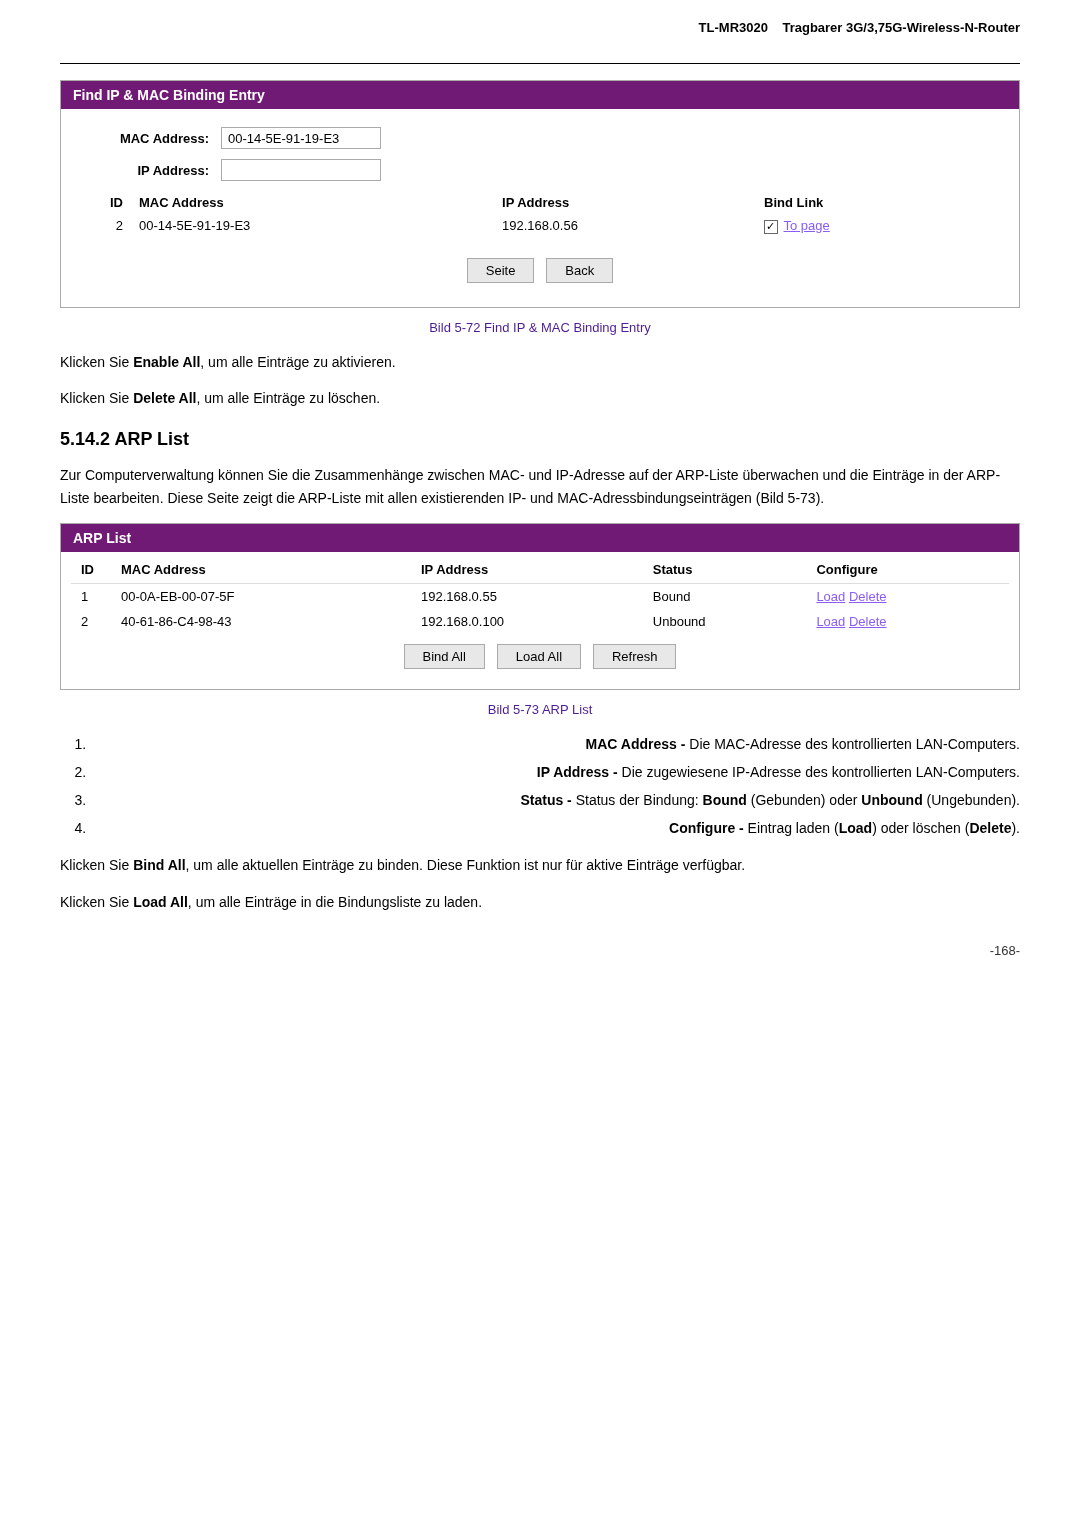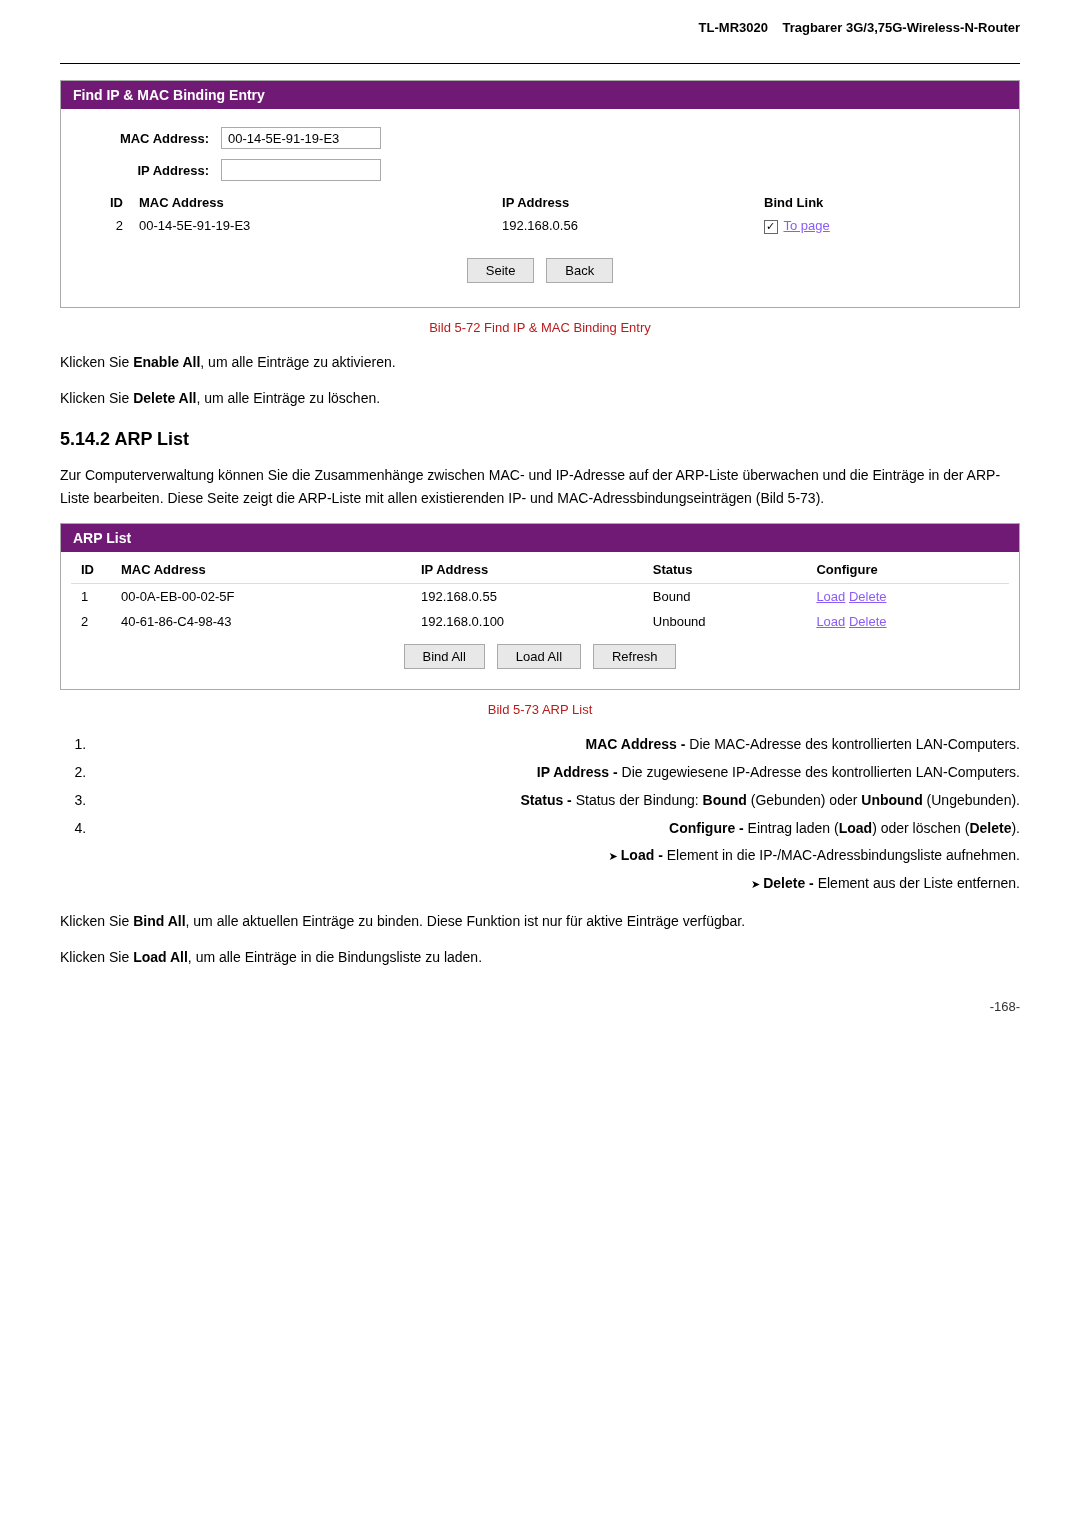--- a/index.html
+++ b/index.html
@@ -124,21 +124,21 @@
       padding: 4px 18px;
       font-size: 13px;
       cursor: pointer;
       margin: 0 4px;
     }
 
     
     .caption {
       text-align: center;
       font-size: 13px;
-      color: #b91c1c;
+      color: #4c1d95;
       margin: 8px 0 16px 0;
     }
 
     
     .body-para {
       font-size: 14px;
       line-height: 1.6;
       margin-bottom: 14px;
     }
 
@@ -289,21 +289,21 @@
           <th class="col-id">ID</th>
           <th>MAC Address</th>
           <th>IP Address</th>
           <th>Status</th>
           <th>Configure</th>
         </tr>
       </thead>
       <tbody>
         <tr>
           <td class="col-id">1</td>
-          <td>00-0A-EB-00-02-5F</td>
+          <td>00-0A-EB-00-07-5F</td>
           <td>192.168.0.55</td>
           <td>Bound</td>
           <td>
             <a class="link-blue" href="#">Load</a>
             <a class="link-blue" href="#">Delete</a>
           </td>
         </tr>
         <tr>
           <td class="col-id">2</td>
           <td>40-61-86-C4-98-43</td>
@@ -333,28 +333,20 @@
     <strong>MAC Address -</strong><span> Die MAC-Adresse des kontrollierten LAN-Computers.</span>
   </li>
   <li>
     <strong>IP Address -</strong><span> Die zugewiesene IP-Adresse des kontrollierten LAN-Computers.</span>
   </li>
   <li>
     <strong>Status -</strong><span> Status der Bindung: </span><strong>Bound</strong><span> (Gebunden) oder </span><strong>Unbound</strong><span> (Ungebunden).</span>
   </li>
   <li>
     <strong>Configure -</strong><span> Eintrag laden (</span><strong>Load</strong><span>) oder löschen (</span><strong>Delete</strong><span>).</span>
-    <ul class="sub-list">
-      <li>
-        <strong>Load -</strong><span> Element in die IP-/MAC-Adressbindungsliste aufnehmen.</span>
-      </li>
-      <li>
-        <strong>Delete -</strong><span> Element aus der Liste entfernen.</span>
-      </li>
-    </ul>
   </li>
 </ol>
 
 <p class="body-para">
   <span>Klicken Sie </span><strong>Bind All</strong><span>, um alle aktuellen Einträge zu binden. Diese Funktion ist nur für aktive Einträge verfügbar.</span>
 </p>
 
 <p class="body-para">
   <span>Klicken Sie </span><strong>Load All</strong><span>, um alle Einträge in die Bindungsliste zu laden.</span>
 </p>

